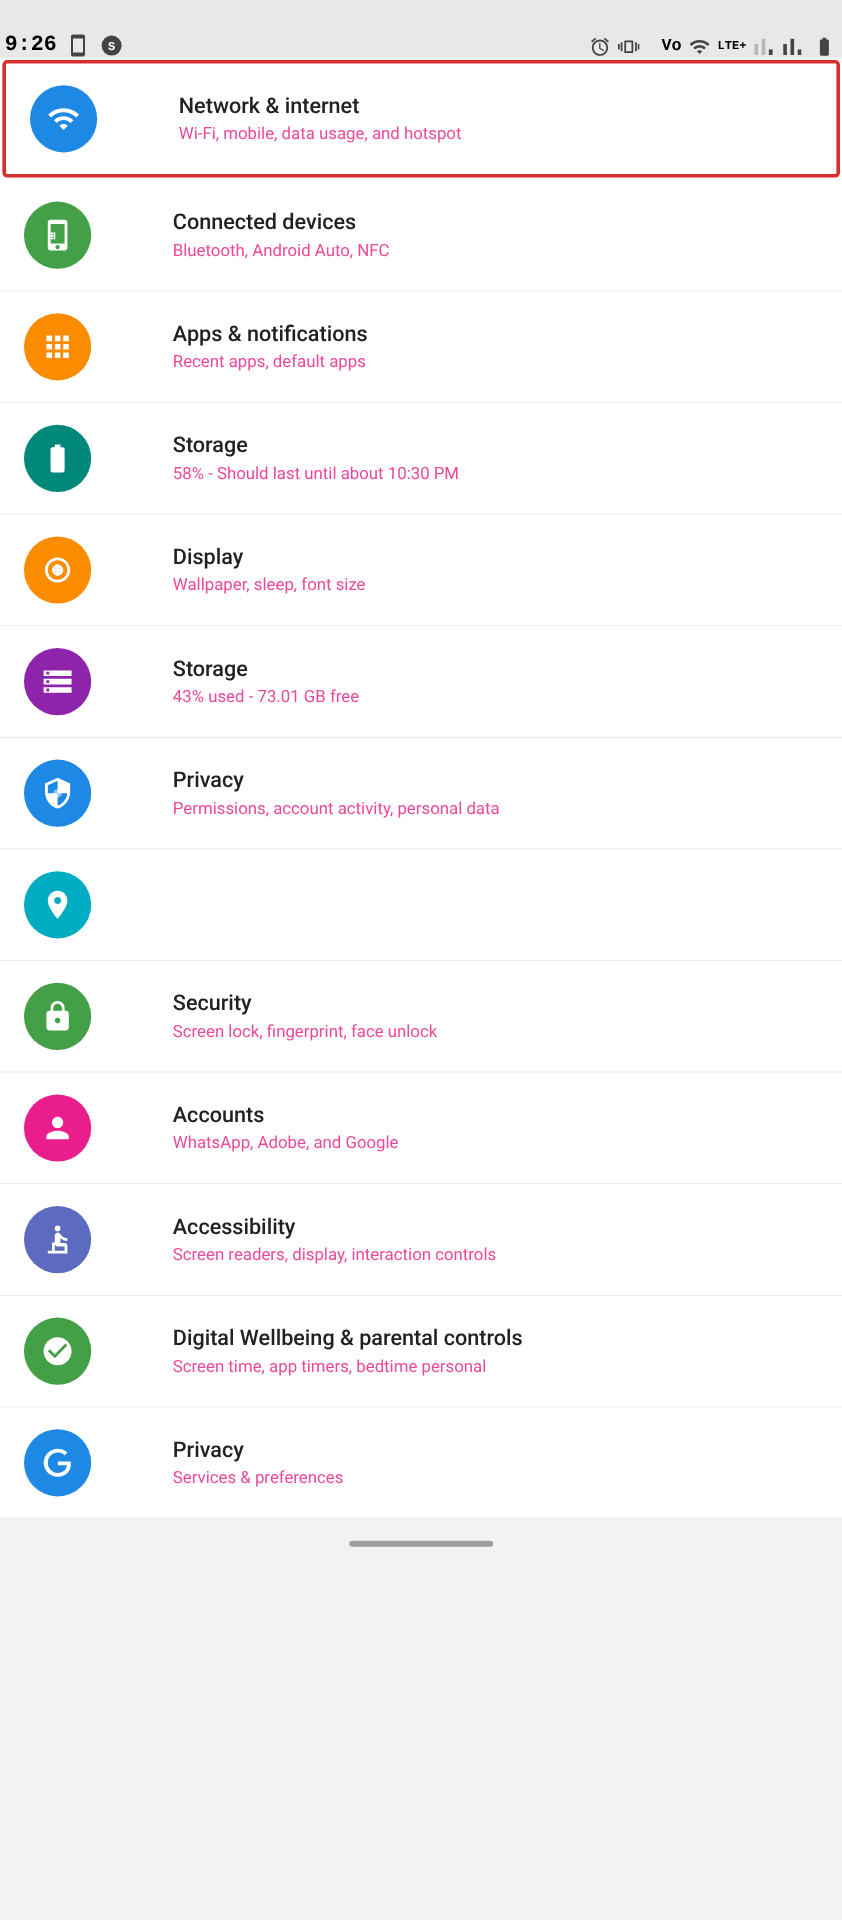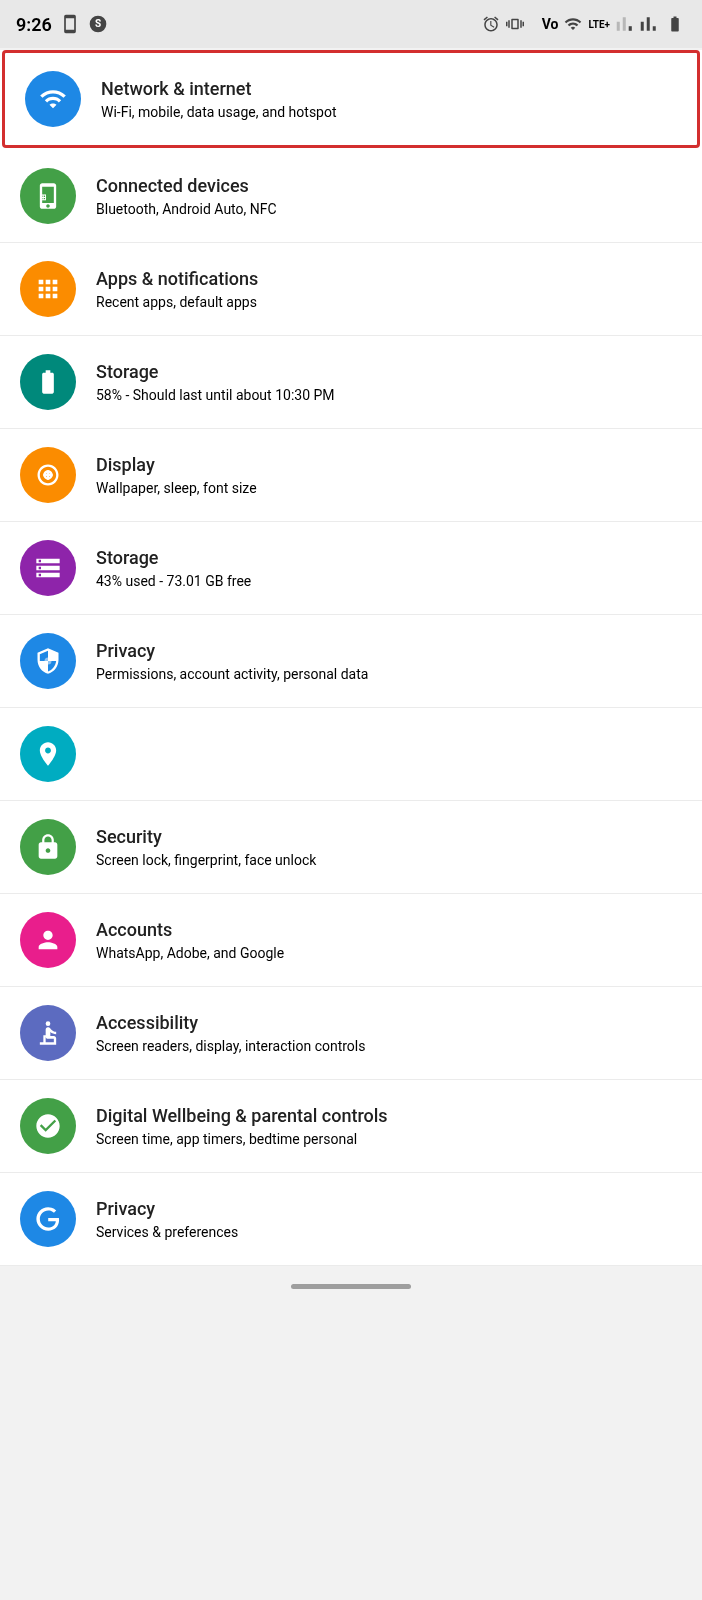--- a/index.html
+++ b/index.html
@@ -10,23 +10,24 @@
       font-family: 'Roboto', Arial, sans-serif;
       overflow-x: hidden;
     }
 
     
     .status-bar {
       width: 100%;
       height: 48px;
       background: #e8e8e8;
       display: flex;
-      align-items: center;
+      align-items: flex-end;
       justify-content: space-between;
-      padding: 0 16px;
+      padding: 0 4px;
+      font-family: Liberation Mono, monospace;
     }
     .status-left {
       display: flex;
       align-items: center;
       gap: 8px;
       font-size: 18px;
       font-weight: 600;
     }
     .status-right {
       display: flex;
@@ -69,31 +70,32 @@
     }
 
     .icon-circle svg {
       width: 28px;
       height: 28px;
       fill: white;
     }
 
     .item-text {
       flex: 1;
+      margin-left: 48px;
     }
     .item-title {
       font-size: 18px;
       color: #212121;
       font-weight: 500;
       line-height: 1.3;
       margin-bottom: 3px;
     }
     .item-subtitle {
       font-size: 14px;
-      color: #000000;
+      color: #ec4899;
       line-height: 1.3;
     }
 
     
     .nav-bar {
       width: 100%;
       height: 40px;
       background: #f2f2f2;
       display: flex;
       align-items: center;

